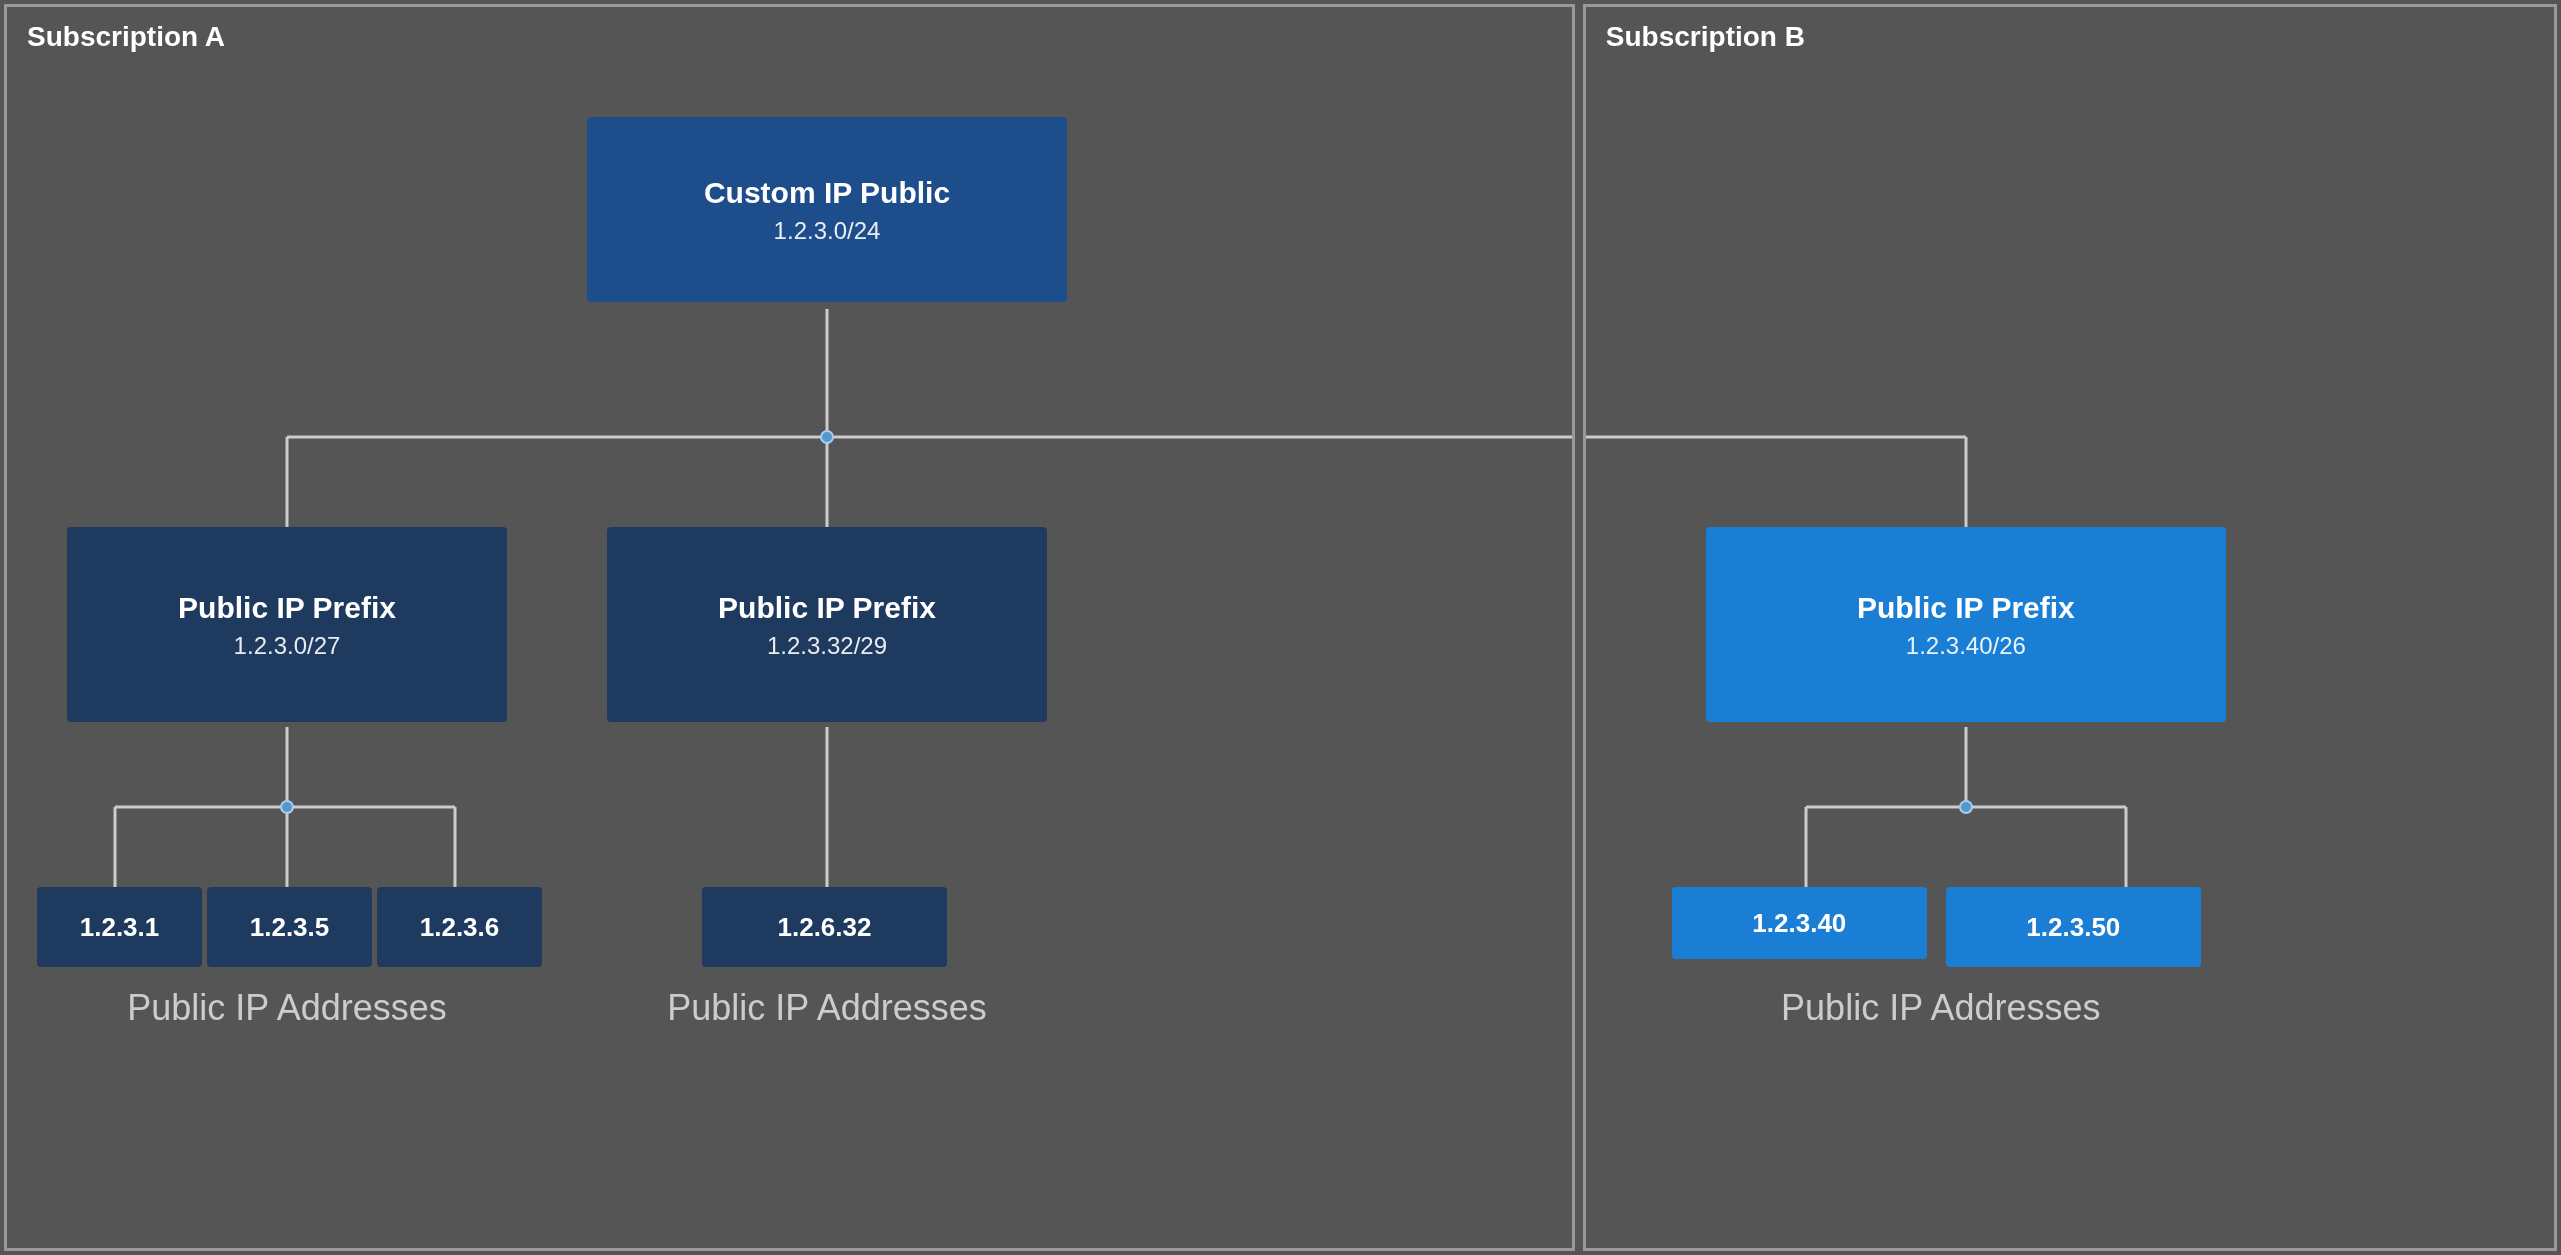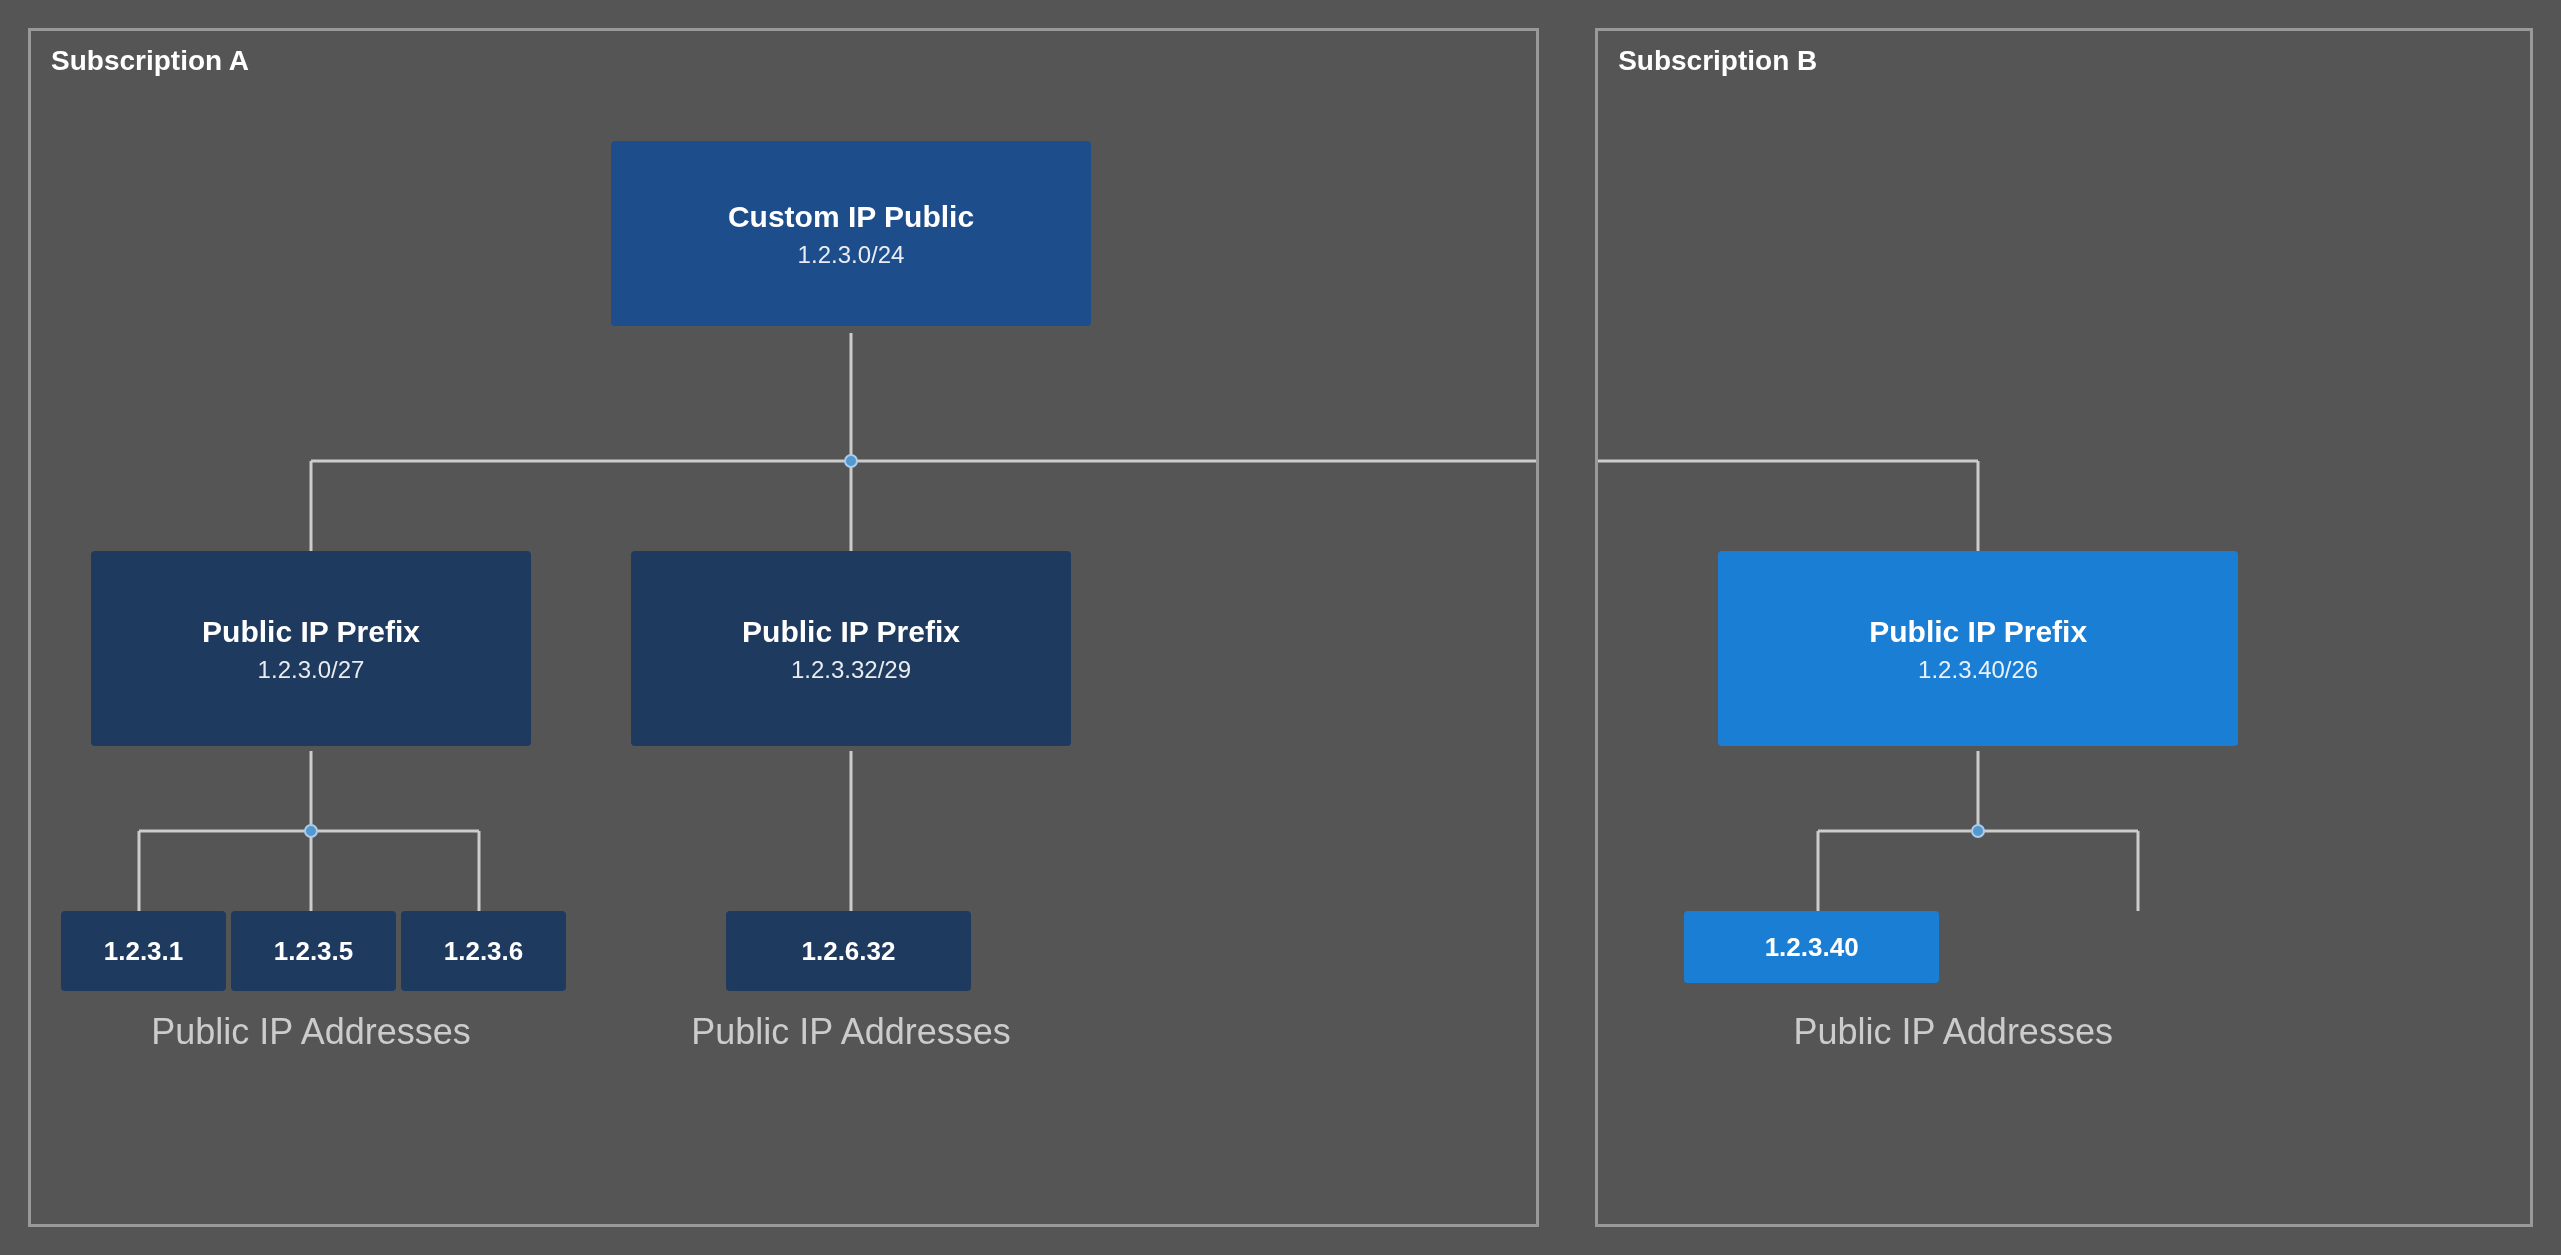--- a/index.html
+++ b/index.html
@@ -9,21 +9,21 @@
       height: 1255px;
       background: #555555;
       font-family: 'Segoe UI', Arial, sans-serif;
       display: flex;
       overflow: hidden;
     }
 
     .subscription-panel {
       position: relative;
       border: 3px solid #888;
-      margin: 28px;
+      margin: 4px;
       padding: 20px;
     }
 
     .panel-a {
       flex: 1.15;
       border-color: #999;
     }
 
     .panel-b {
       flex: 0.7;
@@ -194,16 +194,19 @@
   <div class="dot" style="left: 380px; top: 800px;"></div>
 
   <div class="node-box node-box-bright" style="left: 120px; top: 520px; width: 520px; height: 195px;">
     <span class="node-title">Public IP Prefix</span>
     <span class="node-subtitle">1.2.3.40/26</span>
   </div>
 
   <div class="node-box node-box-bright" style="left: 86px; top: 880px; width: 255px; height: 72px;">
     <span class="node-small-title">1.2.3.40</span>
   </div>
+  <div class="node-box node-box-bright" style="left: 360px; top: 880px; width: 255px; height: 80px;">
+    <span class="node-small-title">1.2.3.50</span>
+  </div>
 
   <div class="label-text" style="left: 80px; top: 980px; width: 550px;">Public IP Addresses</div>
 
 </div>
 
 </body></html>

